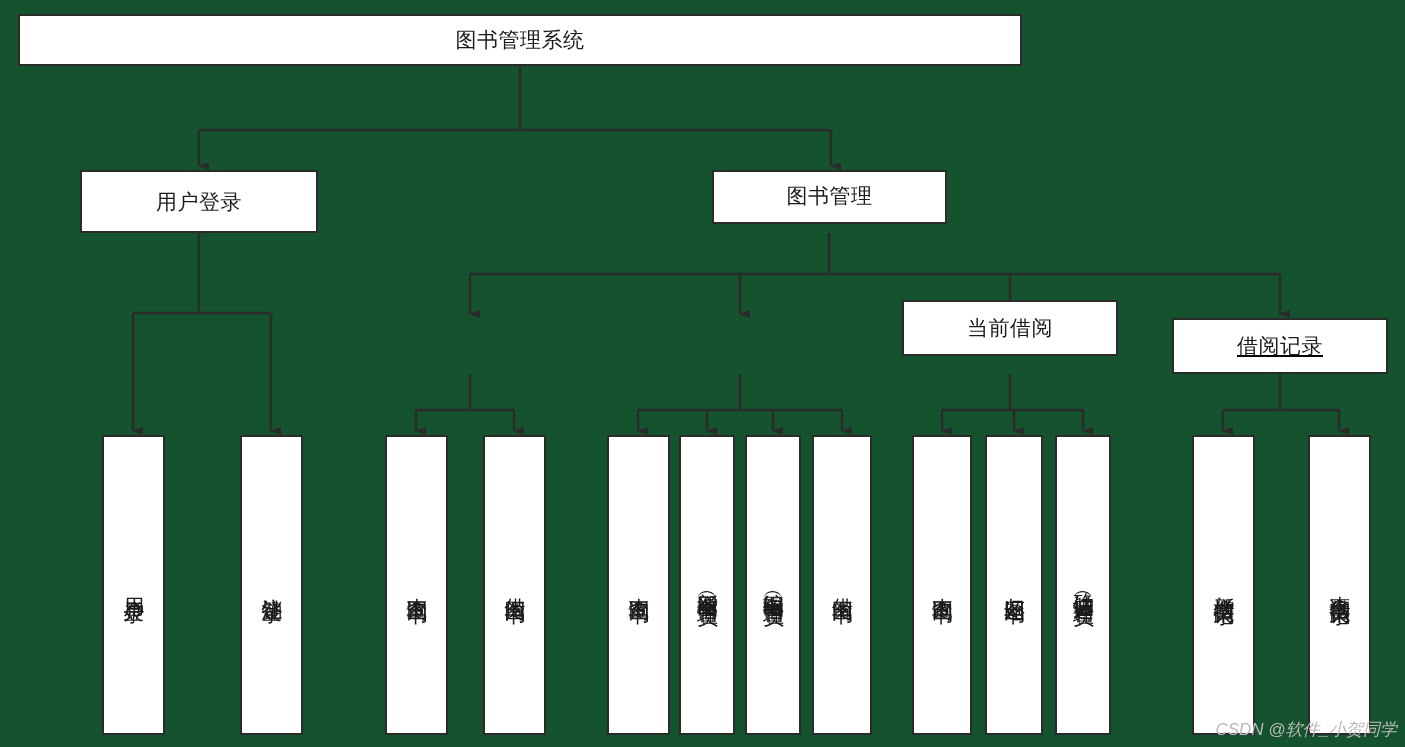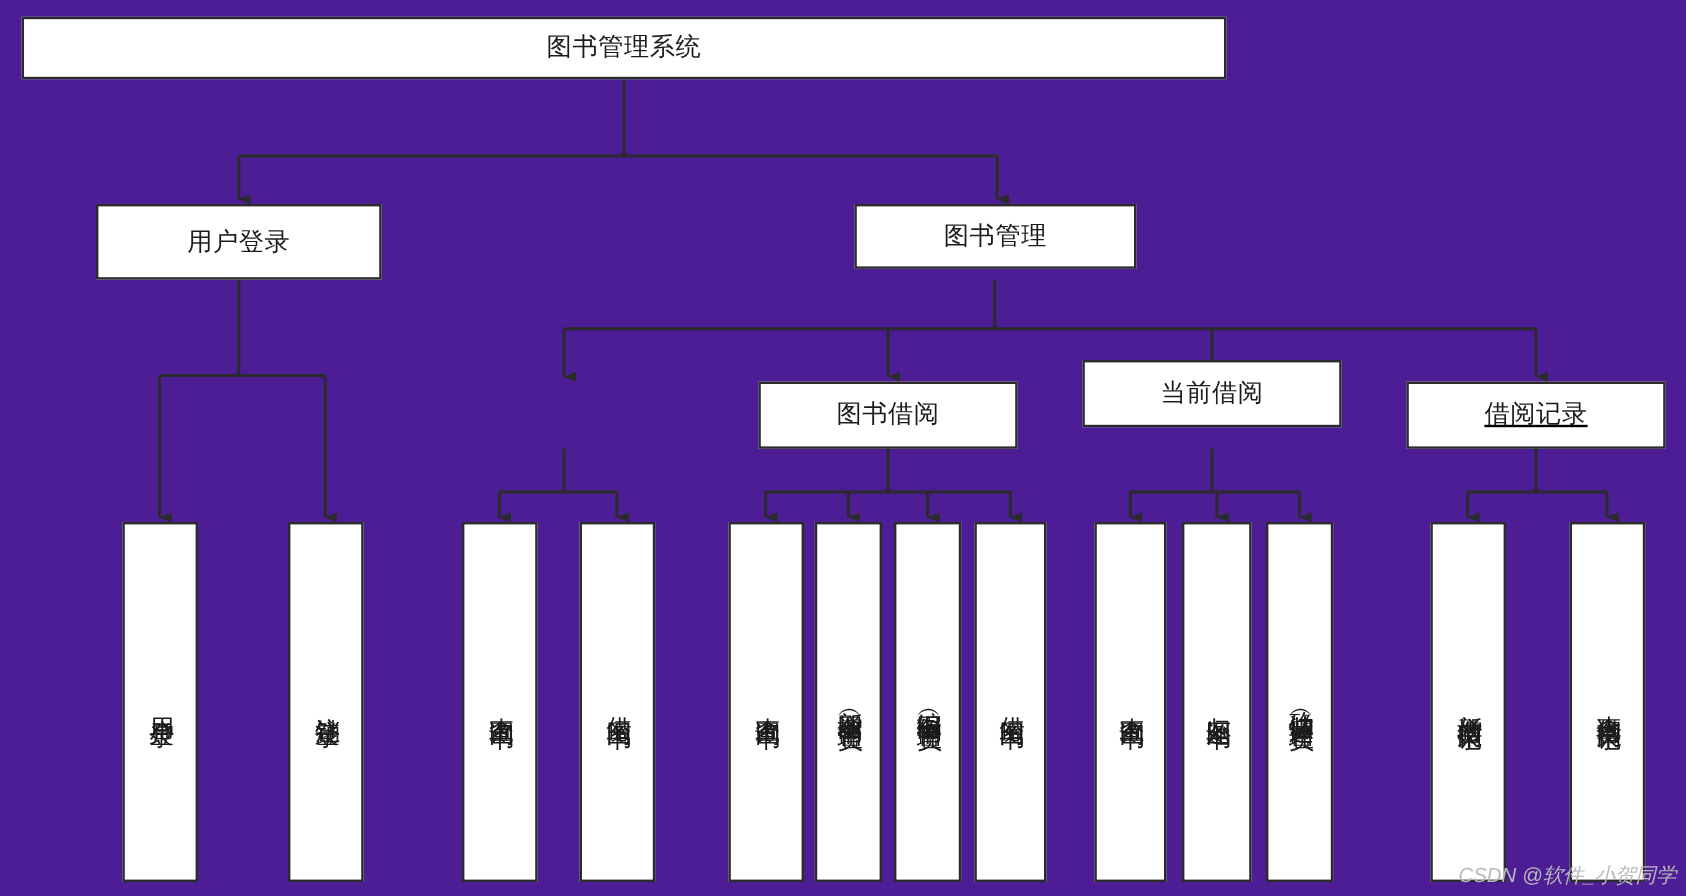--- a/index.html
+++ b/index.html
@@ -7,21 +7,21 @@
     padding: 0;
     background: #ffffff;
   }
   body {
     font-family: "Liberation Sans", "DejaVu Sans", sans-serif;
   }
   #diagram-root {
     position: relative;
     width: 1405px;
     height: 747px;
-    background: #4c1d95;
+    background: #14532d;
     overflow: hidden;
   }
   #diagram-svg {
     position: absolute;
     left: 0;
     top: 0;
     width: 1405px;
     height: 747px;
   }
   .node-box {
@@ -136,23 +136,20 @@
     <span class="node-label-h">图书管理系统</span>
   </div>
 
   <div class="node-box" style="left:80px; top:170px; width:238px; height:63px;">
     <span class="node-label-h">用户登录</span>
   </div>
   <div class="node-box" style="left:712px; top:170px; width:235px; height:54px;font-family:Liberation Serif, serif;">
     <span class="node-label-h">图书管理</span>
   </div>
 
-  <div class="node-box" style="left:632px; top:318px; width:216px; height:56px;">
-    <span class="node-label-h">图书借阅</span>
-  </div>
   <div class="node-box" style="left:902px; top:300px; width:216px; height:56px;">
     <span class="node-label-h">当前借阅</span>
   </div>
   <div class="node-box" style="left:1172px; top:318px; width:216px; height:56px;text-decoration:underline;">
     <span class="node-label-h">借阅记录</span>
   </div>
 
   <div class="node-box" style="left:102px; top:435px; width:63px; height:300px;">
     <span class="node-label-v">用户登录</span>
   </div>

